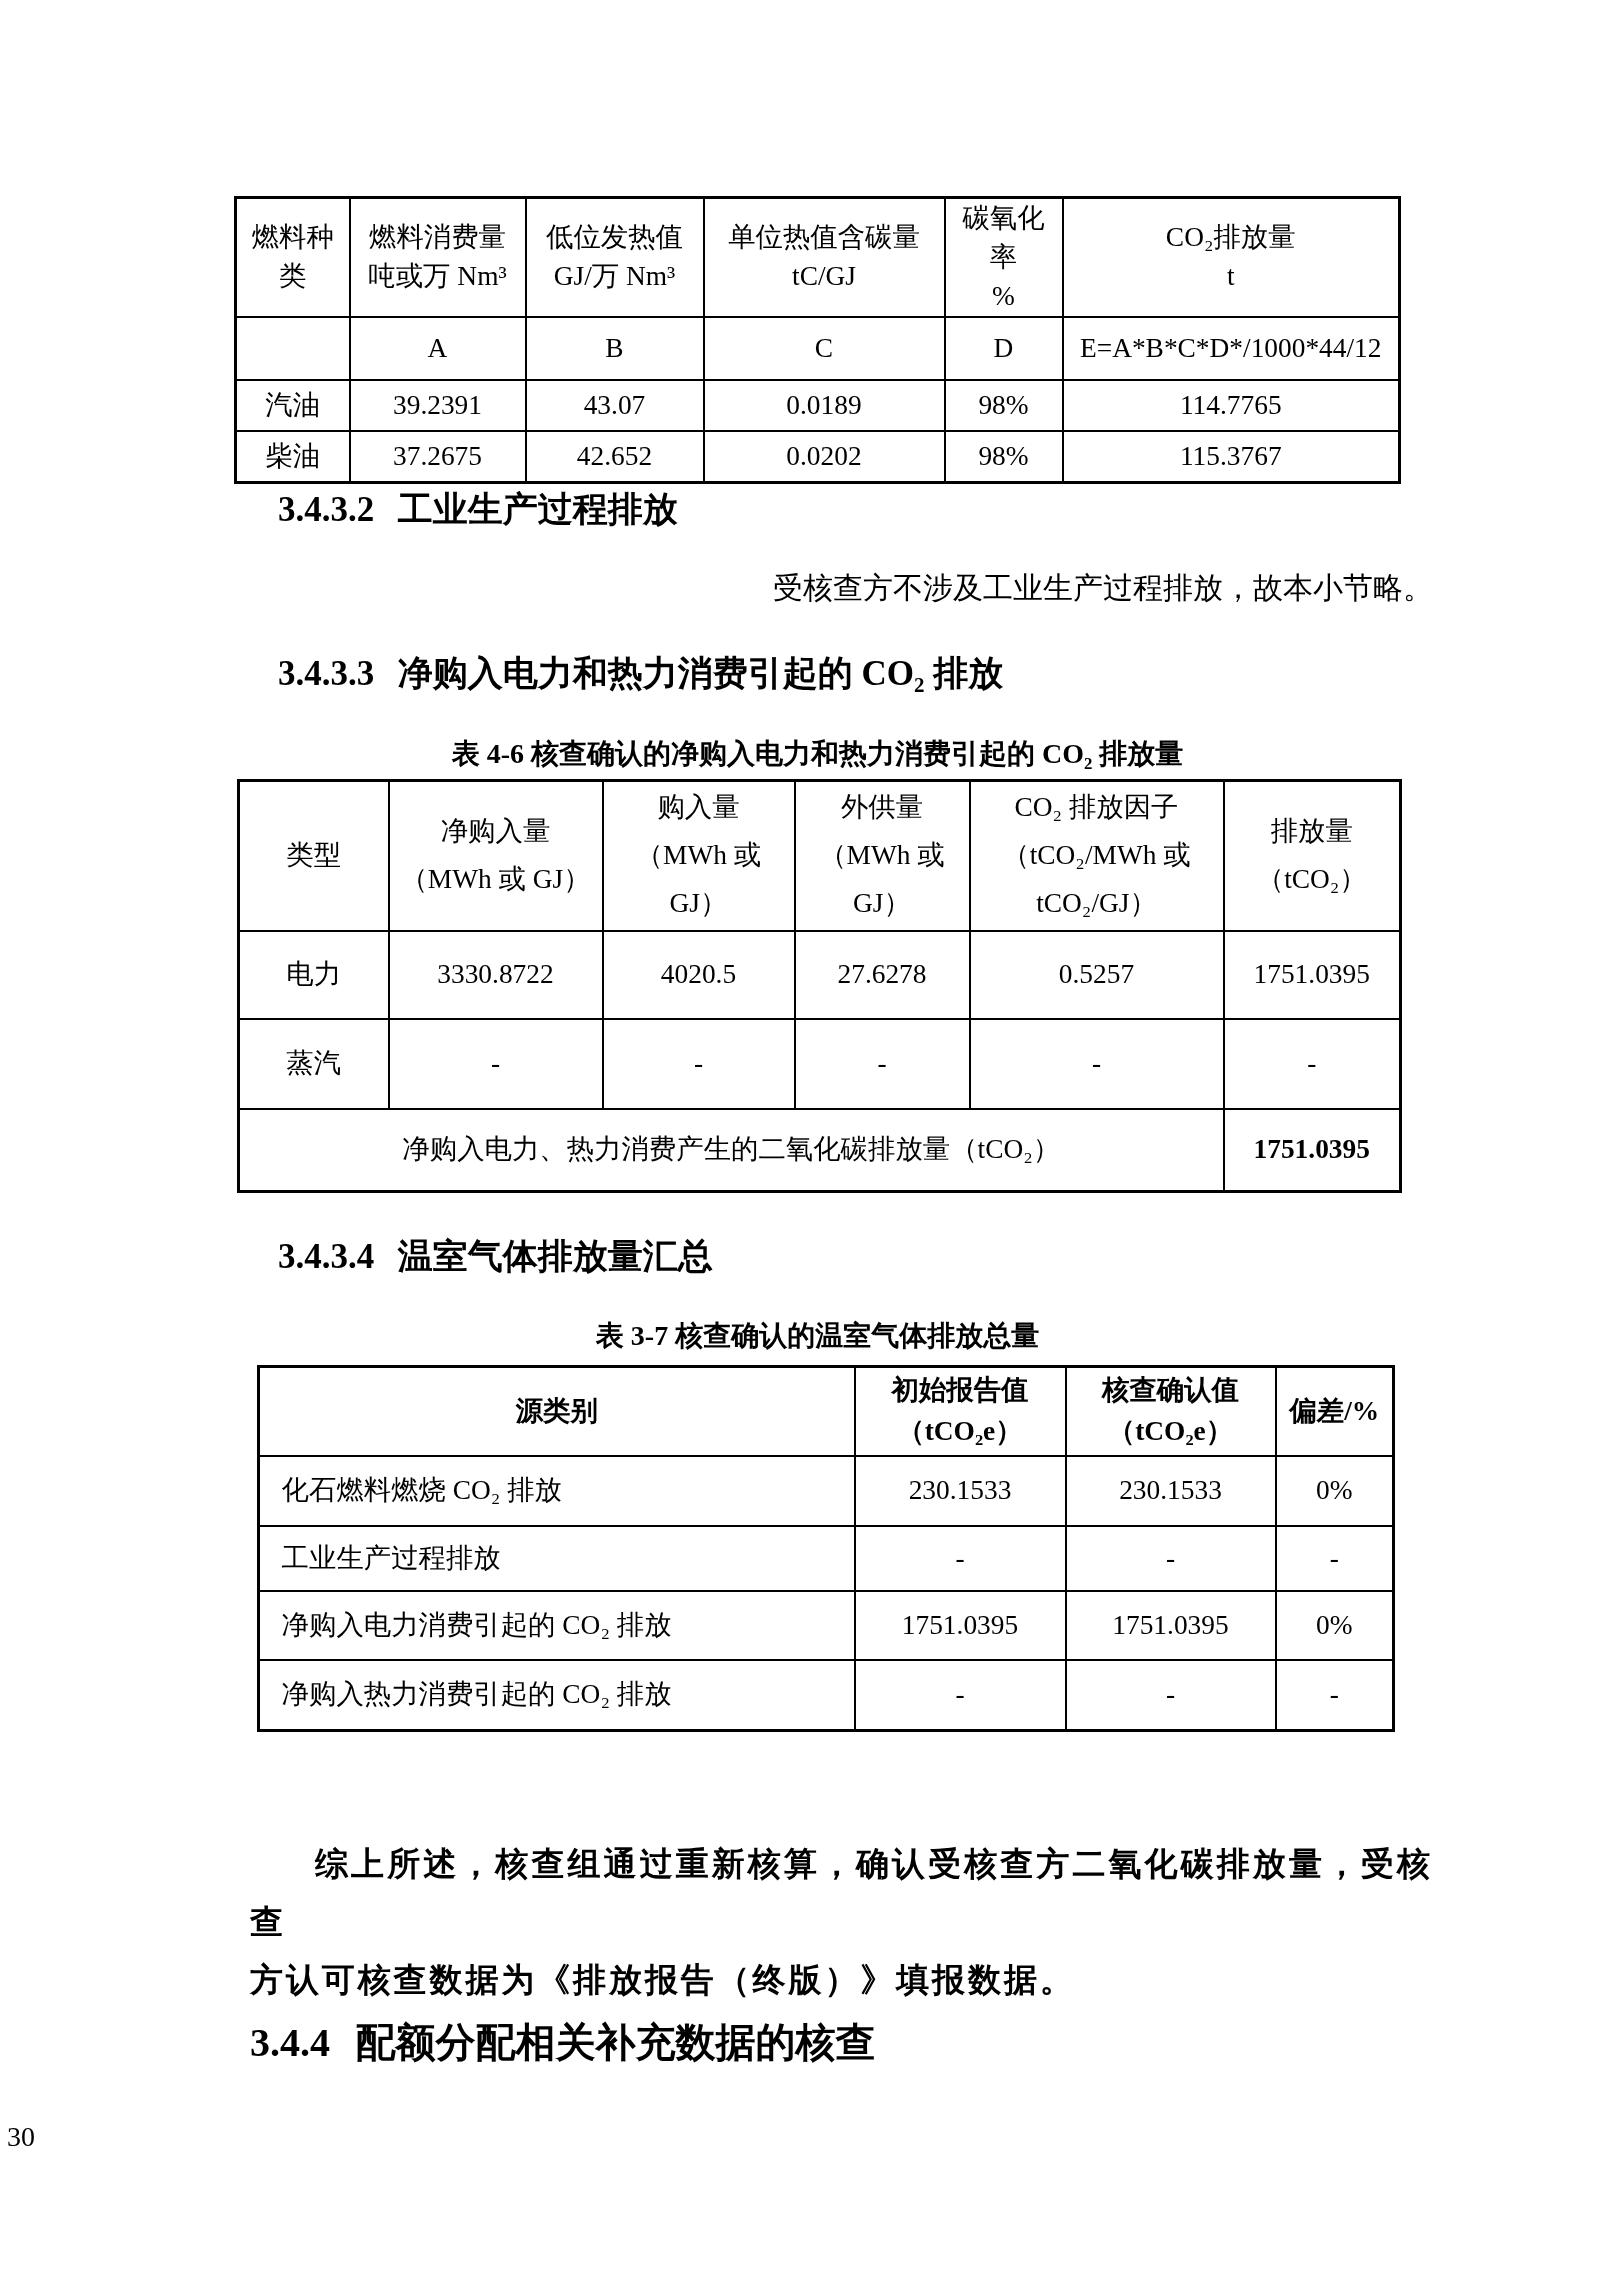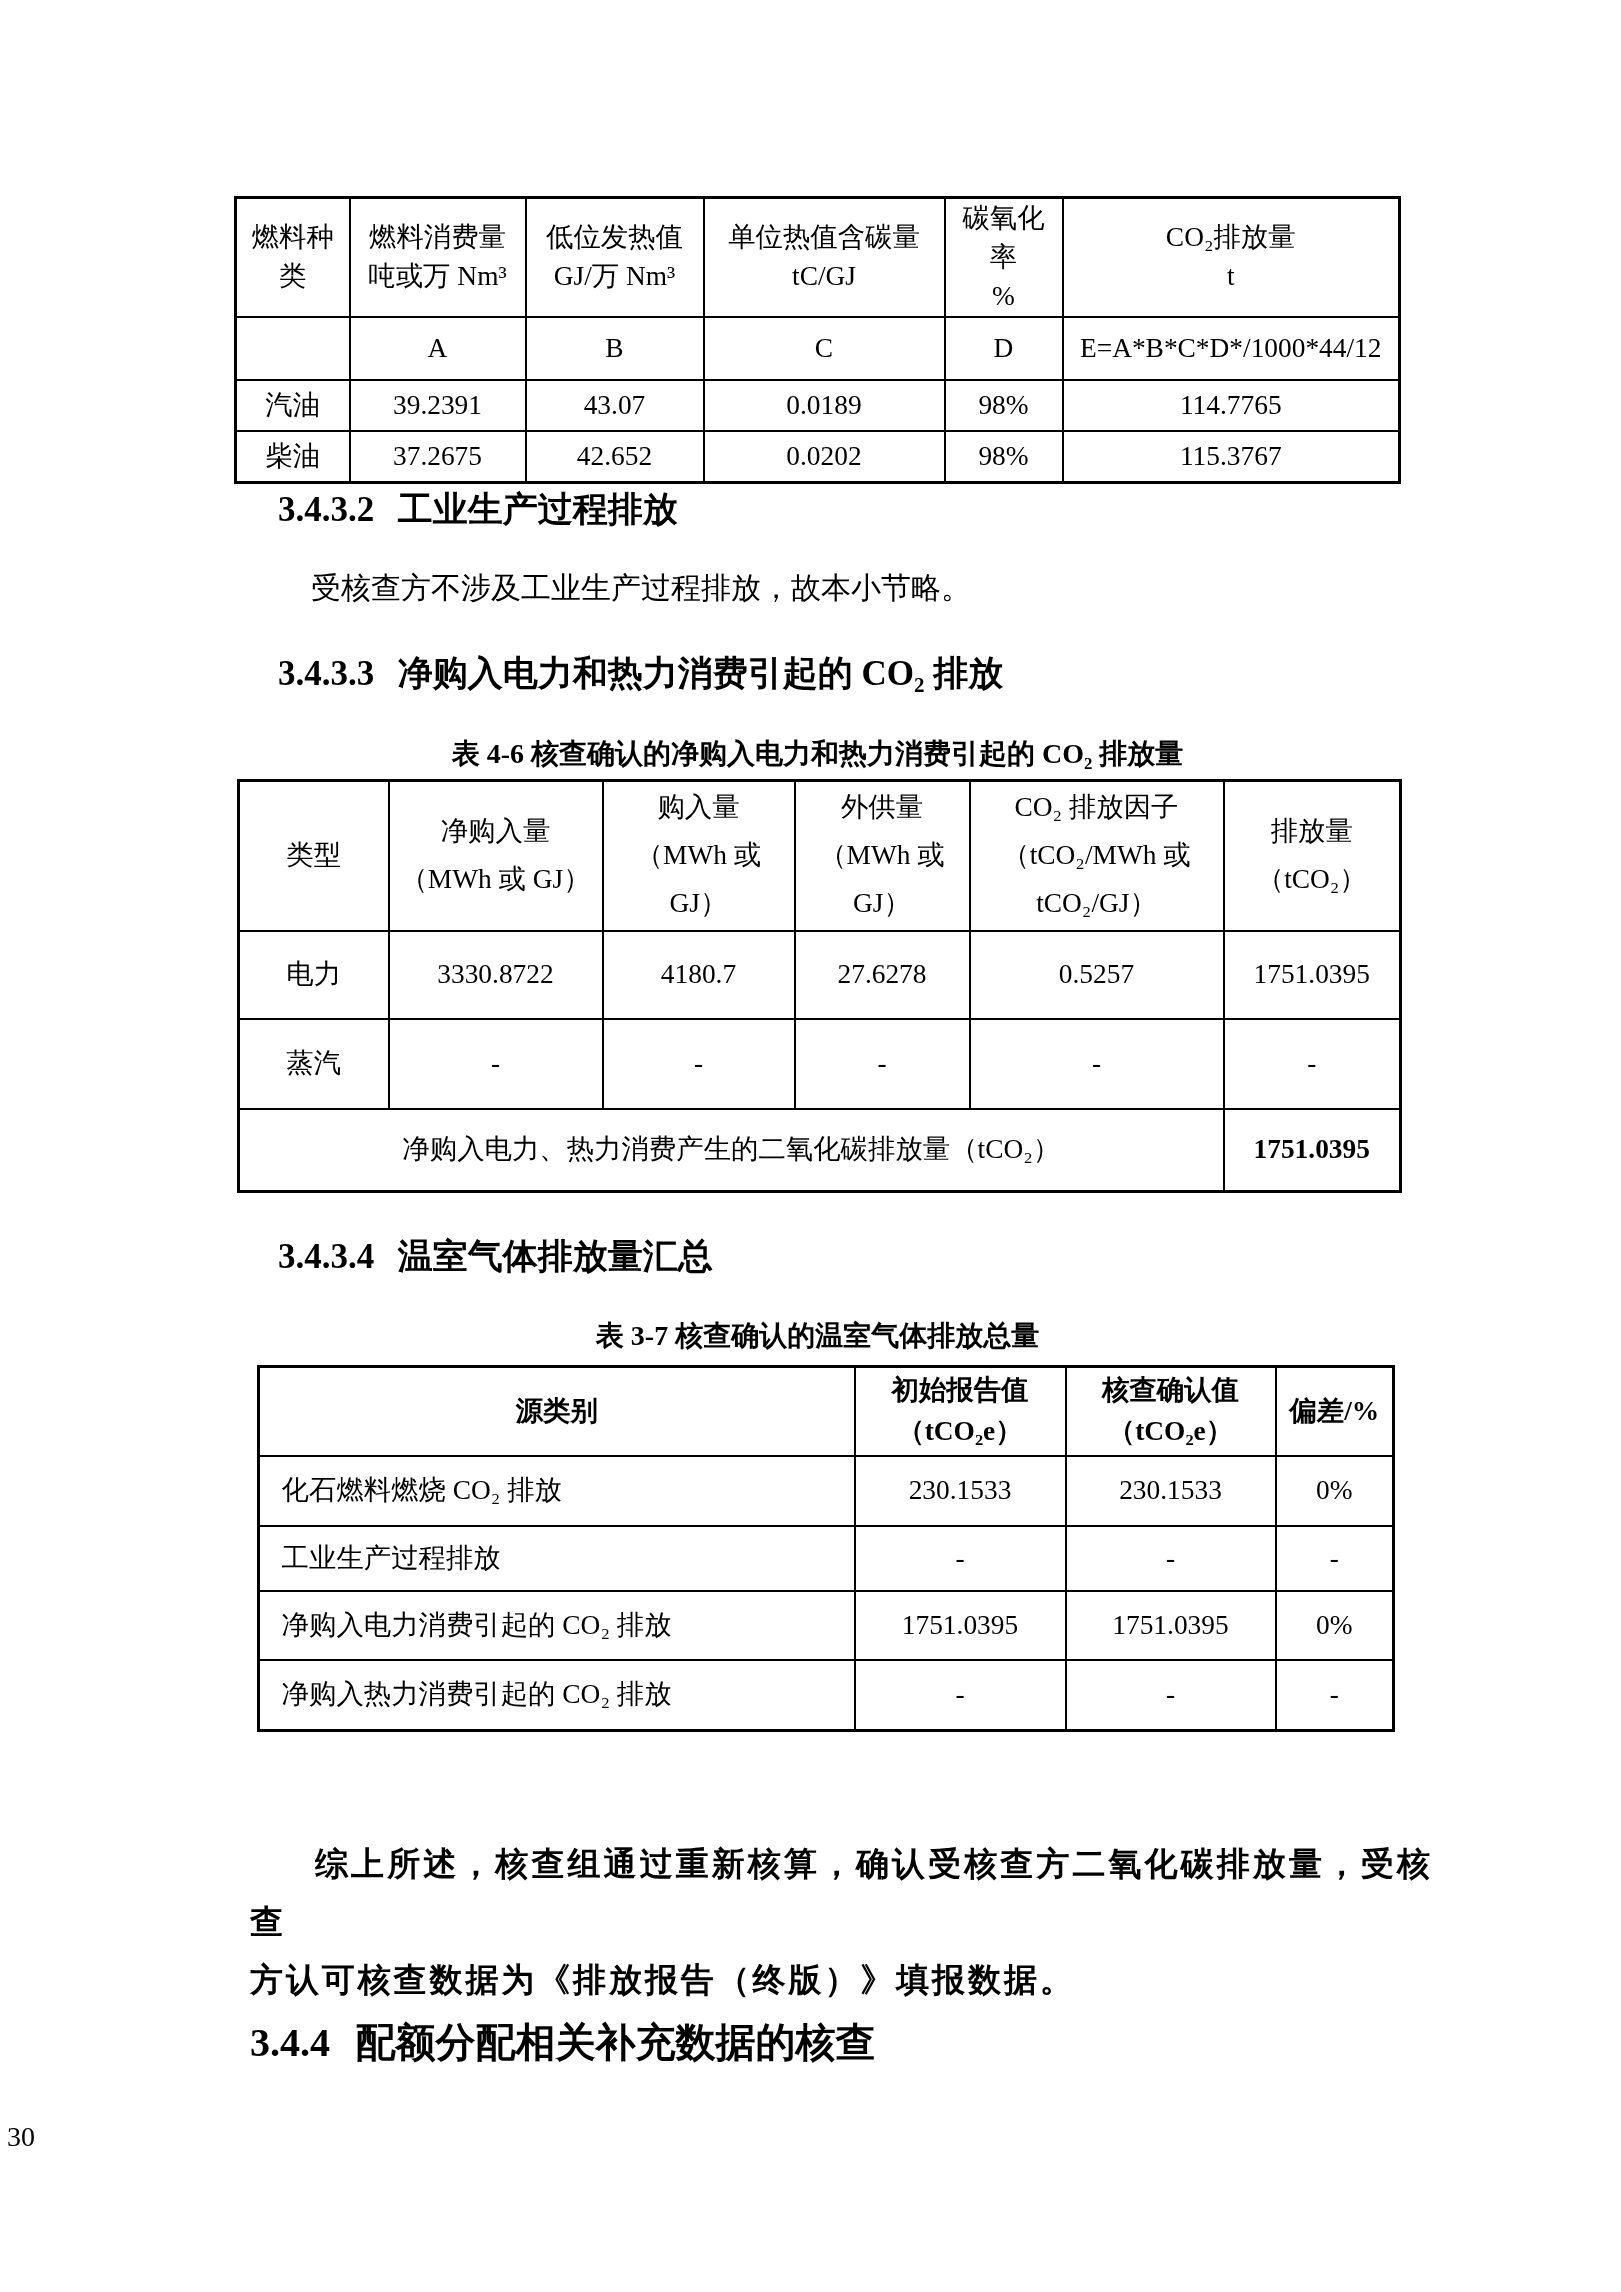--- a/index.html
+++ b/index.html
@@ -56,20 +56,21 @@
 
   
   .h3 { position: absolute; left: 243px; font-weight: bold; font-size: 35px; white-space: nowrap; margin-left: 28px; }
   .h3 .num { margin-right: 23.5px; }
   .h2 { position: absolute; left: 243px; font-weight: bold; font-size: 40px; white-space: nowrap; }
   .h2 .num { margin-right: 25.5px; }
   .para {
     position: absolute; left: 243px; width: 1183px;
     font-size: 30px; line-height: 1.4;
     text-indent: 61px;
+    text-align: right;
   }
   .caption {
     position: absolute; left: 0; width: 1621px;
     text-align: center; font-weight: bold; font-size: 28px;
     white-space: nowrap;
   }
   .conclusion {
     position: absolute; left: 243px; width: 1183px;
     font-size: 33px; font-weight: bold;
     line-height: 58px; letter-spacing: 2.9px;
@@ -171,21 +172,21 @@
 GJ）</th>
       <th>CO₂ 排放因子
 （tCO₂/MWh 或
 tCO₂/GJ）</th>
       <th>排放量
 （tCO₂）</th>
     </tr>
     <tr class="r-data1">
       <td>电力</td>
       <td>3330.8722</td>
-      <td>4180.7</td>
+      <td>4020.5</td>
       <td>27.6278</td>
       <td>0.5257</td>
       <td>1751.0395</td>
     </tr>
     <tr class="r-data2">
       <td>蒸汽</td>
       <td>-</td>
       <td>-</td>
       <td>-</td>
       <td>-</td>

